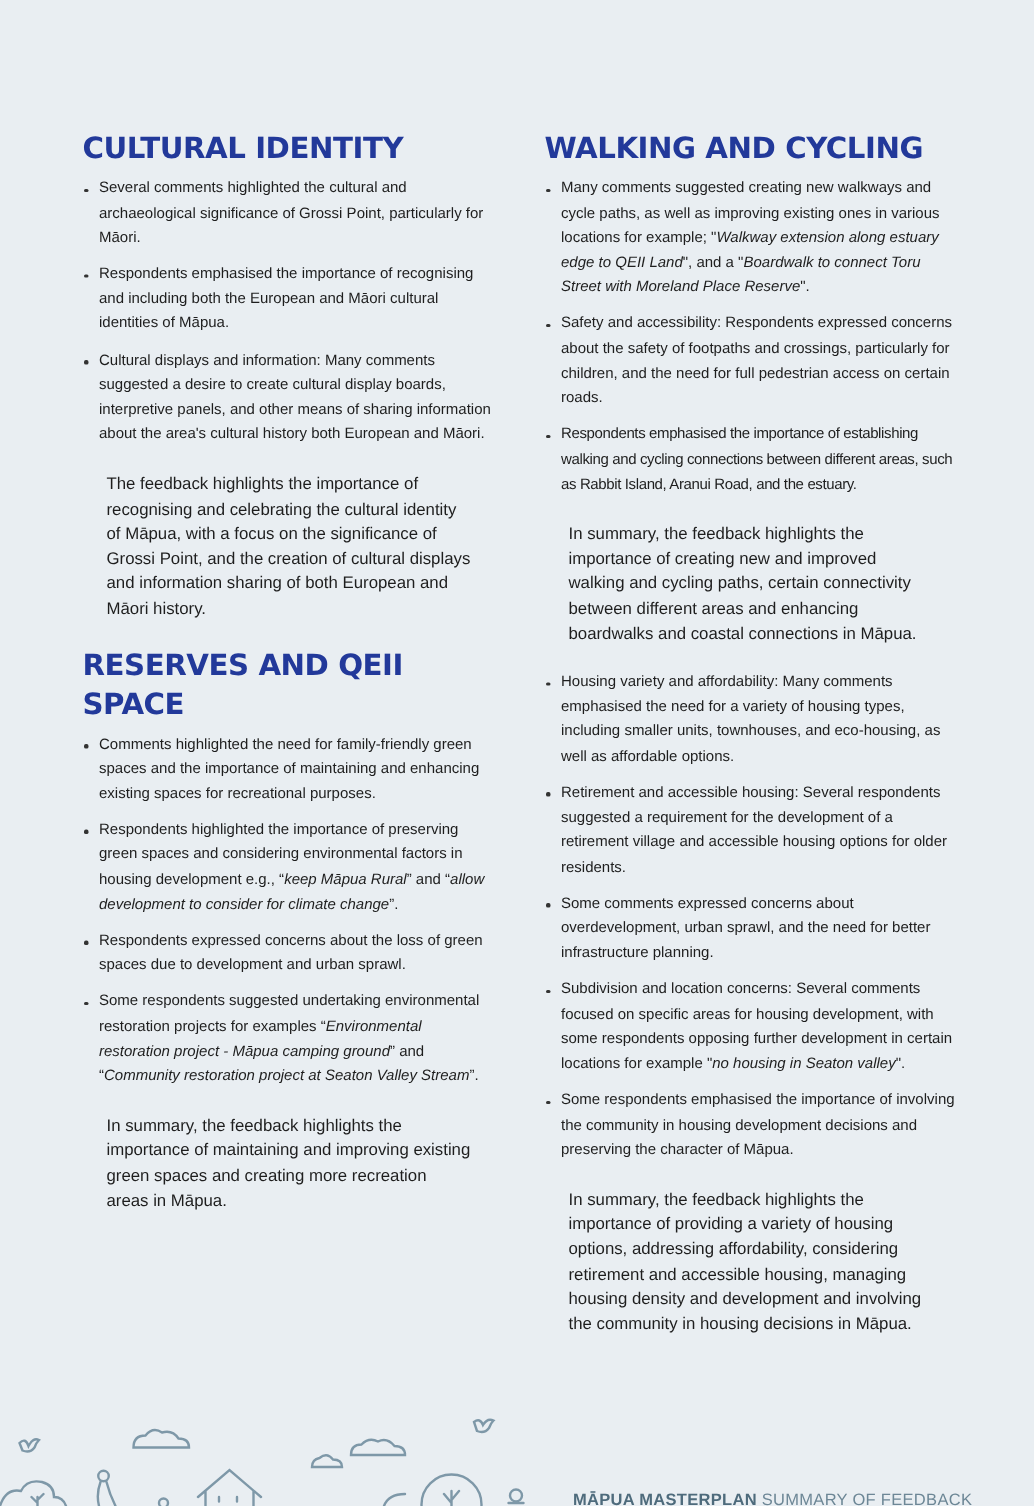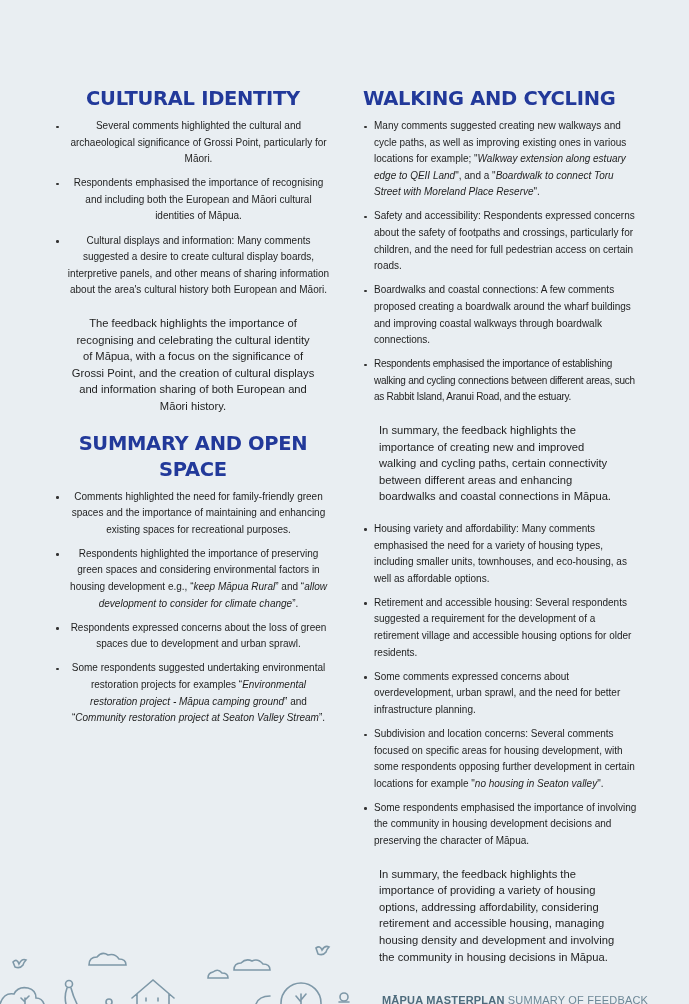--- a/index.html
+++ b/index.html
@@ -4,21 +4,21 @@
 <style>
   html, body { margin: 0; padding: 0; }
   body {
     width: 689px; height: 1004px; overflow: hidden;
     background: #e9eef2;
     font-family: "Liberation Sans", "DejaVu Sans", sans-serif;
     color: #1e1e1e;
     position: relative;
   }
   .col { position: absolute; top: 86px; width: 276px; }
-  .col.left { left: 55px; text-align: center; }
+  .col.left { left: 55px; }
   .col.right { left: 363px; }
   h2 {
     margin: 0 0 6px 0;
     font-family: "DejaVu Sans", sans-serif;
     font-weight: bold;
     font-size: 19.5px;
     letter-spacing: -0.3px;
     color: #22399a;
     line-height: 26px;
   }
@@ -58,37 +58,37 @@
     <h2>CULTURAL IDENTITY</h2>
     <ul>
       <li>Several comments highlighted the cultural and archaeological significance of Grossi Point, particularly for Māori.</li>
       <li>Respondents emphasised the importance of recognising and including both the European and Māori cultural identities of Māpua.</li>
       <li>Cultural displays and information: Many comments suggested a desire to create cultural display boards, interpretive panels, and other means of sharing information about the area's cultural history both European and Māori.</li>
     </ul>
     <p class="summary">The feedback highlights the importance of recognising and celebrating the cultural identity of Māpua, with a focus on the significance of Grossi Point, and the creation of cultural displays and information sharing of both European and Māori history.</p>
   </section>
 
   <section>
-    <h2 class="spaced">SUMMARY AND OPEN SPACE</h2>
+    <h2 class="spaced">RESERVES AND QEII SPACE</h2>
     <ul>
       <li>Comments highlighted the need for family-friendly green spaces and the importance of maintaining and enhancing existing spaces for recreational purposes.</li>
       <li><span>Respondents highlighted the importance of preserving green spaces and considering environmental factors in housing development e.g., “</span><em>keep Māpua Rural</em><span>” and “</span><em>allow development to consider for climate change</em><span>”.</span></li>
       <li>Respondents expressed concerns about the loss of green spaces due to development and urban sprawl.</li>
       <li><span>Some respondents suggested undertaking environmental restoration projects for examples “</span><em>Environmental restoration project - Māpua camping ground</em><span>” and “</span><em>Community restoration project at Seaton Valley Stream</em><span>”.</span></li>
     </ul>
+    <p class="summary">In summary, the feedback highlights the importance of maintaining and improving existing green spaces and creating more recreation areas in Māpua.</p>
   </section>
 </div>
 
 <div class="col right">
   <section>
     <h2>WALKING AND CYCLING</h2>
     <ul>
       <li><span>Many comments suggested creating new walkways and cycle paths, as well as improving existing ones in various locations for example; "</span><em>Walkway extension along estuary edge to QEII Land</em><span>", and a "</span><em>Boardwalk to connect Toru Street with Moreland Place Reserve</em><span>".</span></li>
       <li>Safety and accessibility: Respondents expressed concerns about the safety of footpaths and crossings, particularly for children, and the need for full pedestrian access on certain roads.</li>
-      <li>Boardwalks and coastal connections: A few comments proposed creating a boardwalk around the wharf buildings and improving coastal walkways through boardwalk connections.</li>
       <li style="letter-spacing:-0.25px">Respondents emphasised the importance of establishing walking and cycling connections between different areas, such as Rabbit Island, Aranui Road, and the estuary.</li>
     </ul>
     <p class="summary">In summary, the feedback highlights the importance of creating new and improved walking and cycling paths, certain connectivity between different areas and enhancing boardwalks and coastal connections in Māpua.</p>
   </section>
 
   <section>
     <ul>
       <li>Housing variety and affordability: Many comments emphasised the need for a variety of housing types, including smaller units, townhouses, and eco-housing, as well as affordable options.</li>
       <li>Retirement and accessible housing: Several respondents suggested a requirement for the development of a retirement village and accessible housing options for older residents.</li>
       <li>Some comments expressed concerns about overdevelopment, urban sprawl, and the need for better infrastructure planning.</li>

